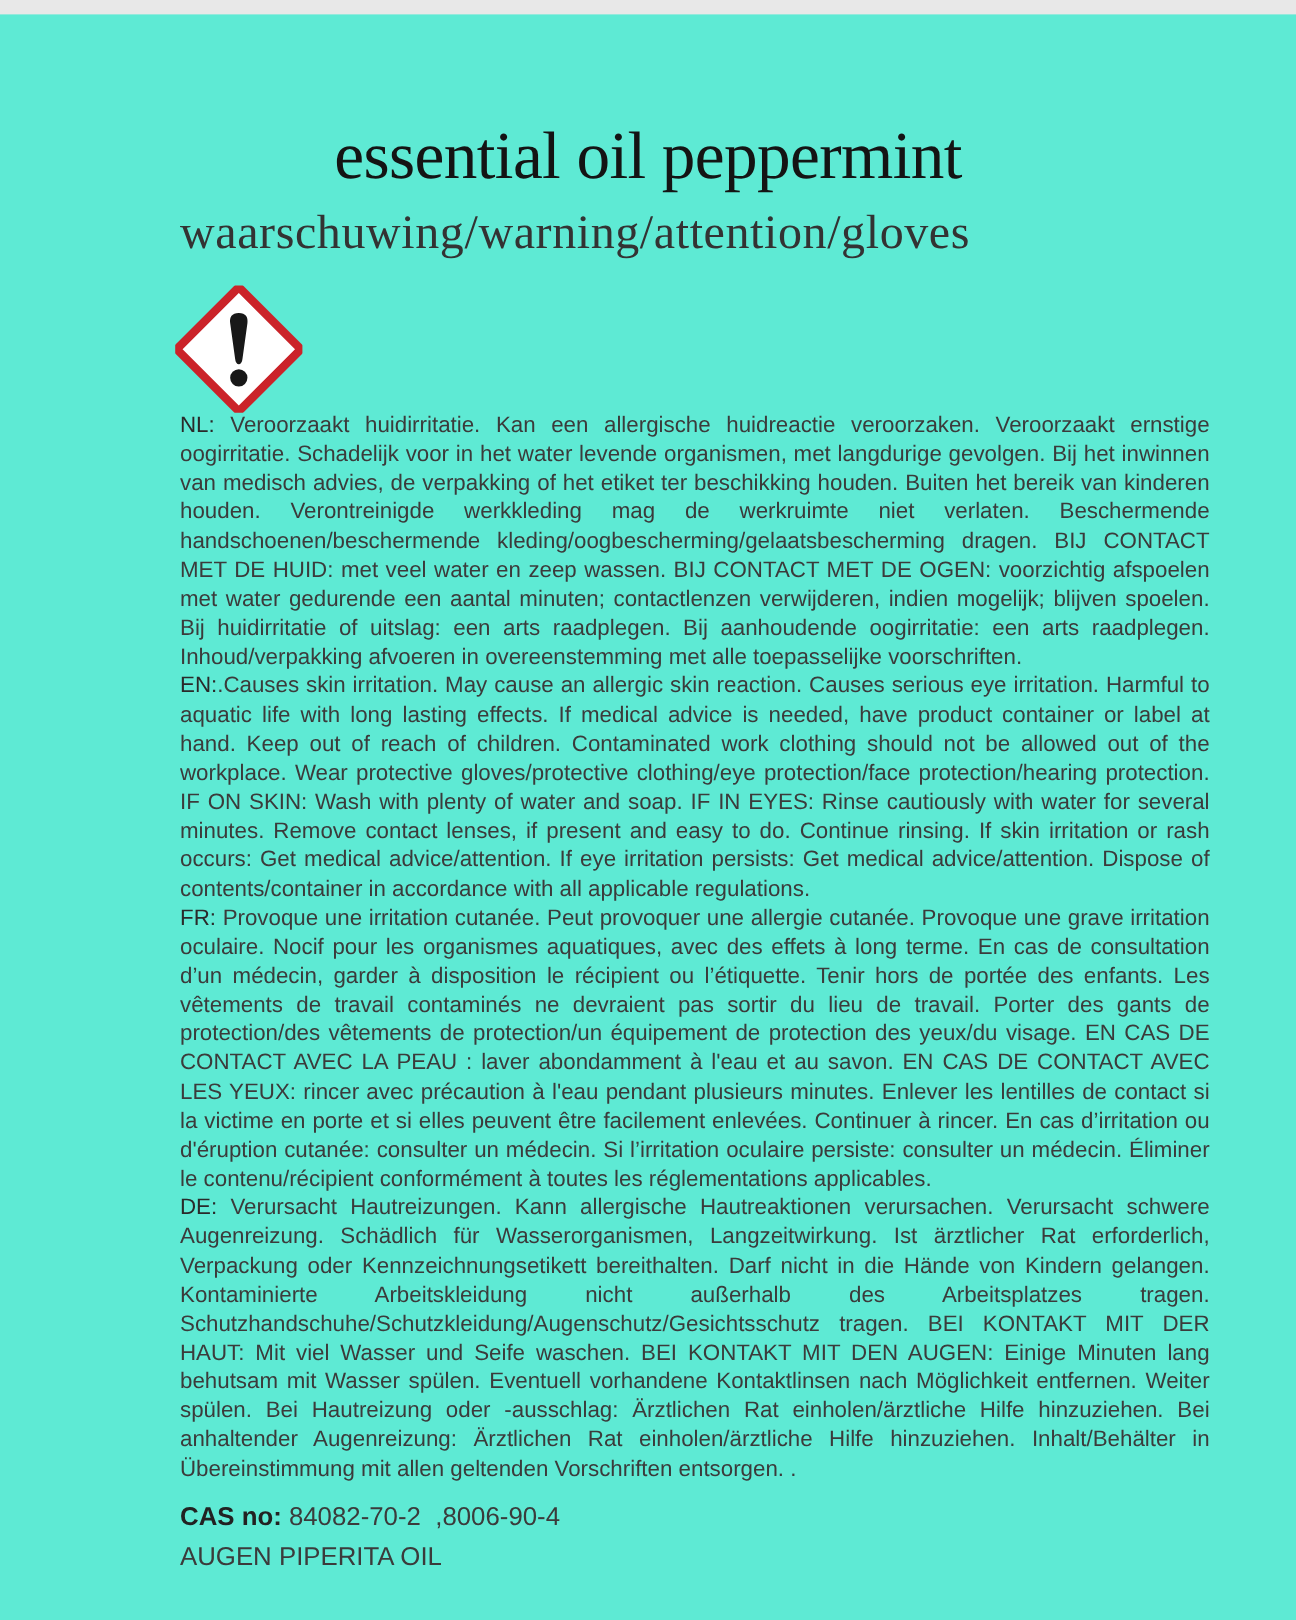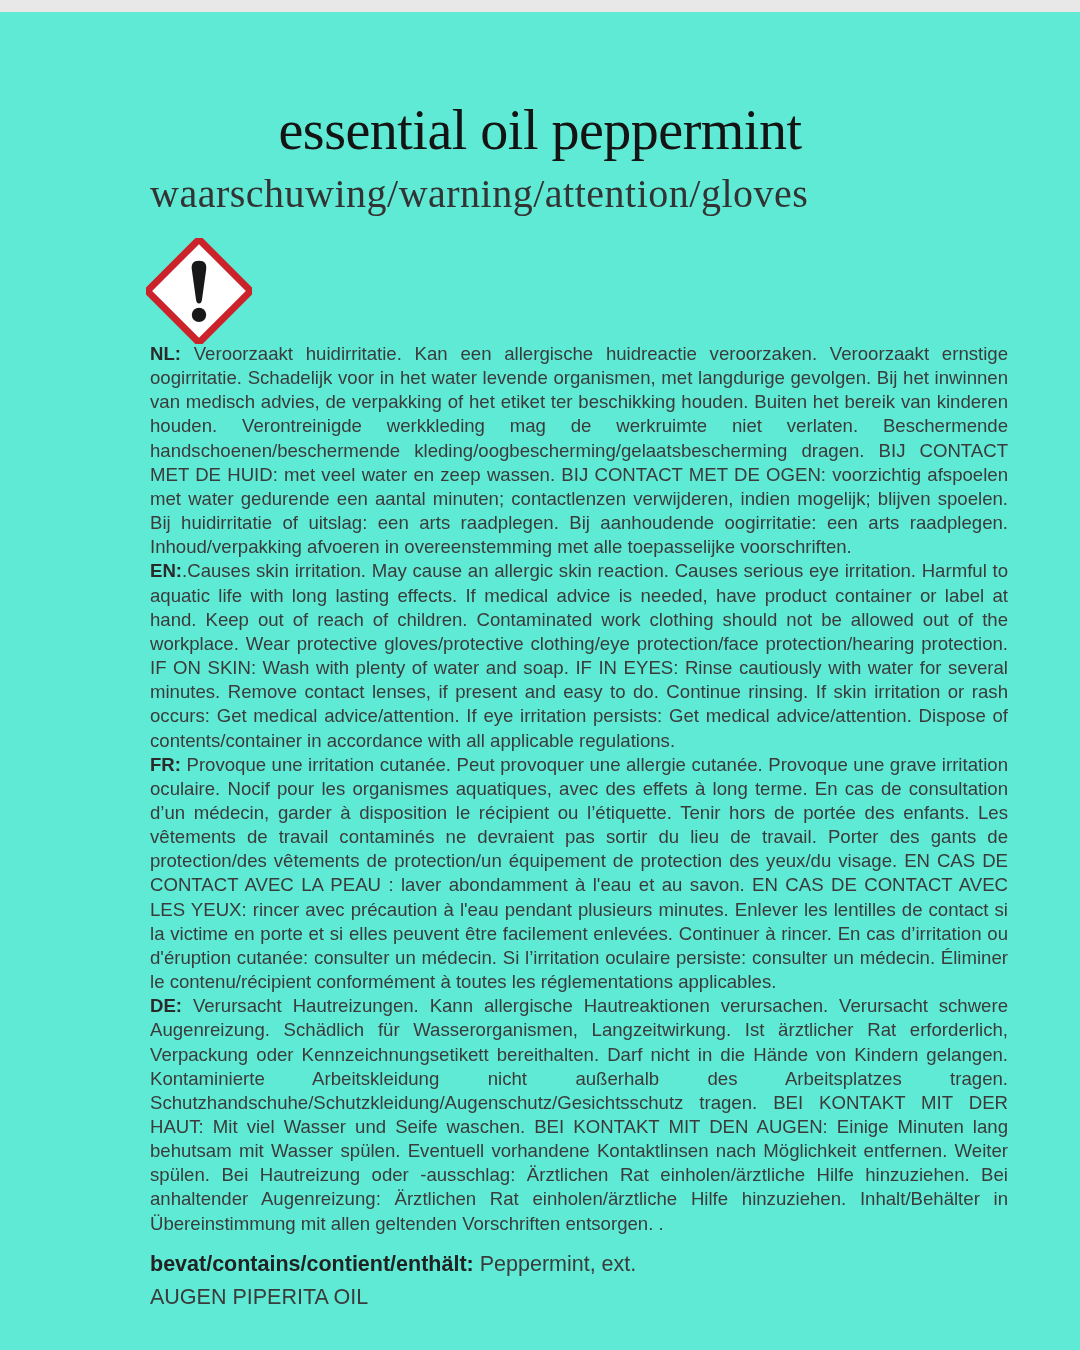--- a/index.html
+++ b/index.html
@@ -57,21 +57,21 @@
     width: 858px;
   }
 
   .hazard-para {
     font-size: 18.6px;
     line-height: 24.15px;
     text-align: justify;
     color: #3b3b3b;
   }
   .lang-label {
-    font-weight: 700;
+    font-weight: 400;
     color: #2a2a2a;
   }
 
   .cas-line {
     margin-top: 15px;
     font-size: 21.5px;
     line-height: 27px;
     color: #3b3b3b;
     white-space: pre-wrap;
   }
@@ -113,20 +113,20 @@
   <div class="hazard-block">
 
     <p class="hazard-para"><b class="lang-label">NL:</b><span> Veroorzaakt huidirritatie. Kan een allergische huidreactie veroorzaken. Veroorzaakt ernstige oogirritatie. Schadelijk voor in het water levende organismen, met langdurige gevolgen. Bij het inwinnen van medisch advies, de verpakking of het etiket ter beschikking houden. Buiten het bereik van kinderen houden. Verontreinigde werkkleding mag de werkruimte niet verlaten. Beschermende handschoenen/beschermende kleding/oogbescherming/gelaatsbescherming dragen. BIJ CONTACT MET DE HUID: met veel water en zeep wassen. BIJ CONTACT MET DE OGEN: voorzichtig afspoelen met water gedurende een aantal minuten; contactlenzen verwijderen, indien mogelijk; blijven spoelen. Bij huidirritatie of uitslag: een arts raadplegen. Bij aanhoudende oogirritatie: een arts raadplegen. Inhoud/verpakking afvoeren in overeenstemming met alle toepasselijke voorschriften.</span></p>
 
     <p class="hazard-para"><b class="lang-label">EN:</b><span>.Causes skin irritation. May cause an allergic skin reaction. Causes serious eye irritation. Harmful to aquatic life with long lasting effects. If medical advice is needed, have product container or label at hand. Keep out of reach of children. Contaminated work clothing should not be allowed out of the workplace. Wear protective gloves/protective clothing/eye protection/face protection/hearing protection. IF ON SKIN: Wash with plenty of water and soap. IF IN EYES: Rinse cautiously with water for several minutes. Remove contact lenses, if present and easy to do. Continue rinsing. If skin irritation or rash occurs: Get medical advice/attention. If eye irritation persists: Get medical advice/attention. Dispose of contents/container in accordance with all applicable regulations.</span></p>
 
     <p class="hazard-para"><b class="lang-label">FR:</b><span> Provoque une irritation cutanée. Peut provoquer une allergie cutanée. Provoque une grave irritation oculaire. Nocif pour les organismes aquatiques, avec des effets à long terme. En cas de consultation d’un médecin, garder à disposition le récipient ou l’étiquette. Tenir hors de portée des enfants. Les vêtements de travail contaminés ne devraient pas sortir du lieu de travail. Porter des gants de protection/des vêtements de protection/un équipement de protection des yeux/du visage. EN CAS DE CONTACT AVEC LA PEAU : laver abondamment à l'eau et au savon. EN CAS DE CONTACT AVEC LES YEUX: rincer avec précaution à l'eau pendant plusieurs minutes. Enlever les lentilles de contact si la victime en porte et si elles peuvent être facilement enlevées. Continuer à rincer. En cas d’irritation ou d'éruption cutanée: consulter un médecin. Si l’irritation oculaire persiste: consulter un médecin. Éliminer le contenu/récipient conformément à toutes les réglementations applicables.</span></p>
 
     <p class="hazard-para"><b class="lang-label">DE:</b><span> Verursacht Hautreizungen. Kann allergische Hautreaktionen verursachen. Verursacht schwere Augenreizung. Schädlich für Wasserorganismen, Langzeitwirkung. Ist ärztlicher Rat erforderlich, Verpackung oder Kennzeichnungsetikett bereithalten. Darf nicht in die Hände von Kindern gelangen. Kontaminierte Arbeitskleidung nicht außerhalb des Arbeitsplatzes tragen. Schutzhandschuhe/Schutzkleidung/Augenschutz/Gesichtsschutz tragen. BEI KONTAKT MIT DER HAUT: Mit viel Wasser und Seife waschen. BEI KONTAKT MIT DEN AUGEN: Einige Minuten lang behutsam mit Wasser spülen. Eventuell vorhandene Kontaktlinsen nach Möglichkeit entfernen. Weiter spülen. Bei Hautreizung oder -ausschlag: Ärztlichen Rat einholen/ärztliche Hilfe hinzuziehen. Bei anhaltender Augenreizung: Ärztlichen Rat einholen/ärztliche Hilfe hinzuziehen. Inhalt/Behälter in Übereinstimmung mit allen geltenden Vorschriften entsorgen.  .</span></p>
 
+    <p class="cas-line"><span class="field-label">CAS no:</span><span> 84082-70-2  ,8006-90-4</span></p>
 
-    <p class="contains-line"><span class="field-label">bevat/contains/contient/enthält:</span><span> Peppermint, ext.</span></p>
 
     <p class="inci-line">AUGEN PIPERITA OIL</p>
 
   </div>
 
 </div>
 
 </body></html>

